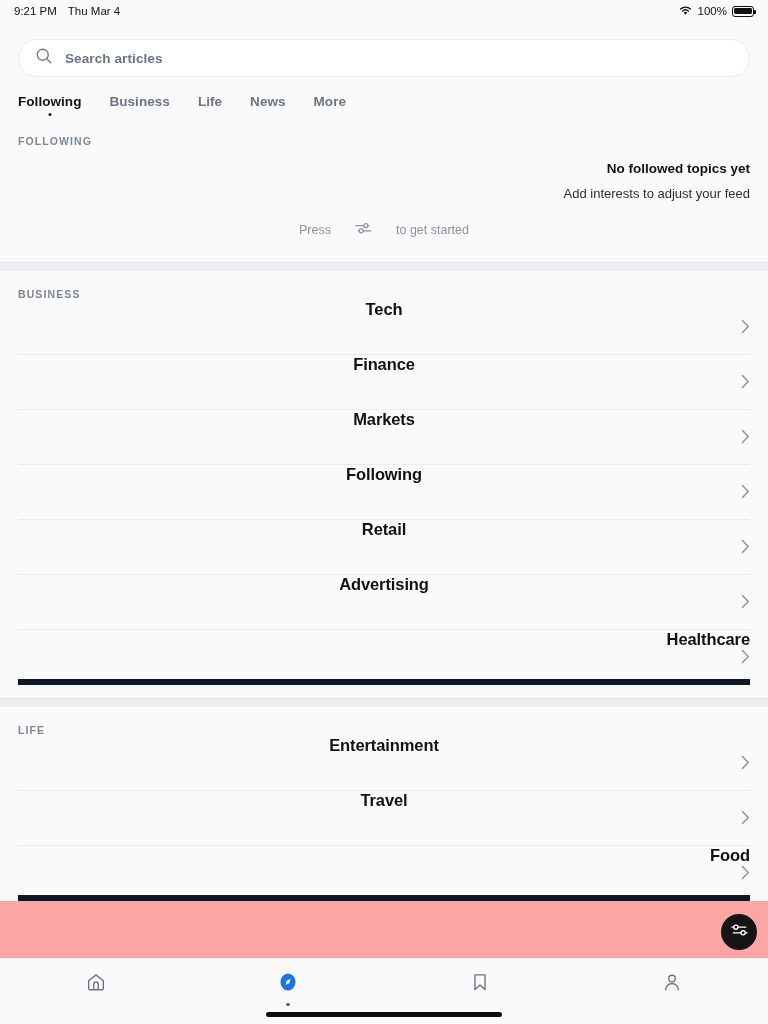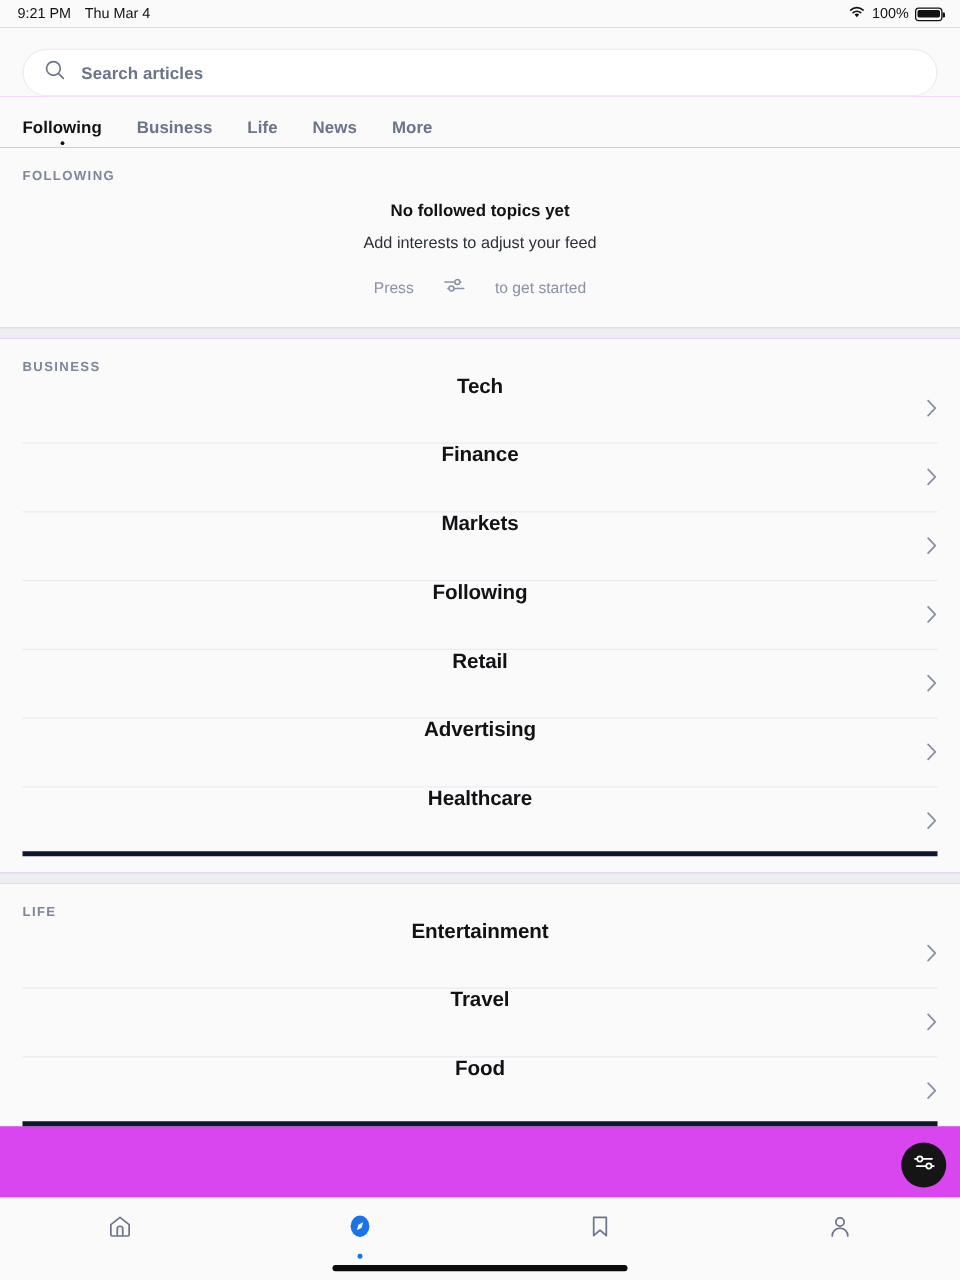--- a/index.html
+++ b/index.html
@@ -6,21 +6,21 @@
   html, body {
     width: 768px; height: 1024px;
     font-family: "Liberation Sans", "DejaVu Sans", sans-serif;
     background: #ffffff;
     overflow: hidden;
     -webkit-font-smoothing: antialiased;
   }
   .screen {
     position: relative;
     width: 768px; height: 1024px;
-    background: #d946ef;
+    background: #fca5a5;
     display: flex; flex-direction: column;
   }
 
   
   .statusbar {
     height: 22px;
     flex: 0 0 22px;
     display: flex; align-items: center;
     padding: 0 14px;
     background: #fafafb;
@@ -96,39 +96,39 @@
     letter-spacing: 1.1px;
     color: #7e8699;
     padding: 17px 18px 0 18px;
   }
 
   .band { height: 9px; background: #edeef2; border-top: 1px solid #e3e5eb; }
 
   
   .empty {
     padding: 14px 18px 24px 18px;
-    text-align: center;
+    text-align: right;
   }
   .empty .t1 { font-size: 13.5px; font-weight: 700; color: #111214; }
   .empty .t2 { font-size: 13px; color: #2b2f38; margin-top: 10px; }
   .empty .t3 {
     font-size: 12.5px; color: #8b92a4; margin-top: 20px;
     display: flex; align-items: center; justify-content: center; gap: 24px;
   }
 
   
   .rows { padding: 0 18px; }
   .row {
     height: 55px;
     display: flex; align-items: center;
     border-bottom: 1px solid #e9ebf2;
     cursor: pointer;
     flex-direction: column;
   }
-  .row:last-child { border-bottom: 4px solid #0f172a; }
+  .row:last-child { border-bottom: 6px solid #0f172a; align-items: flex-end; }
   .row .name {
     font-size: 16.5px; font-weight: 700; color: #111214;
     letter-spacing: -0.1px;
   }
   .row .chev { margin-left: auto; display: flex; align-items: center; }
 
   
   .fab {
     position: absolute;
     right: 11px; bottom: 74px;

